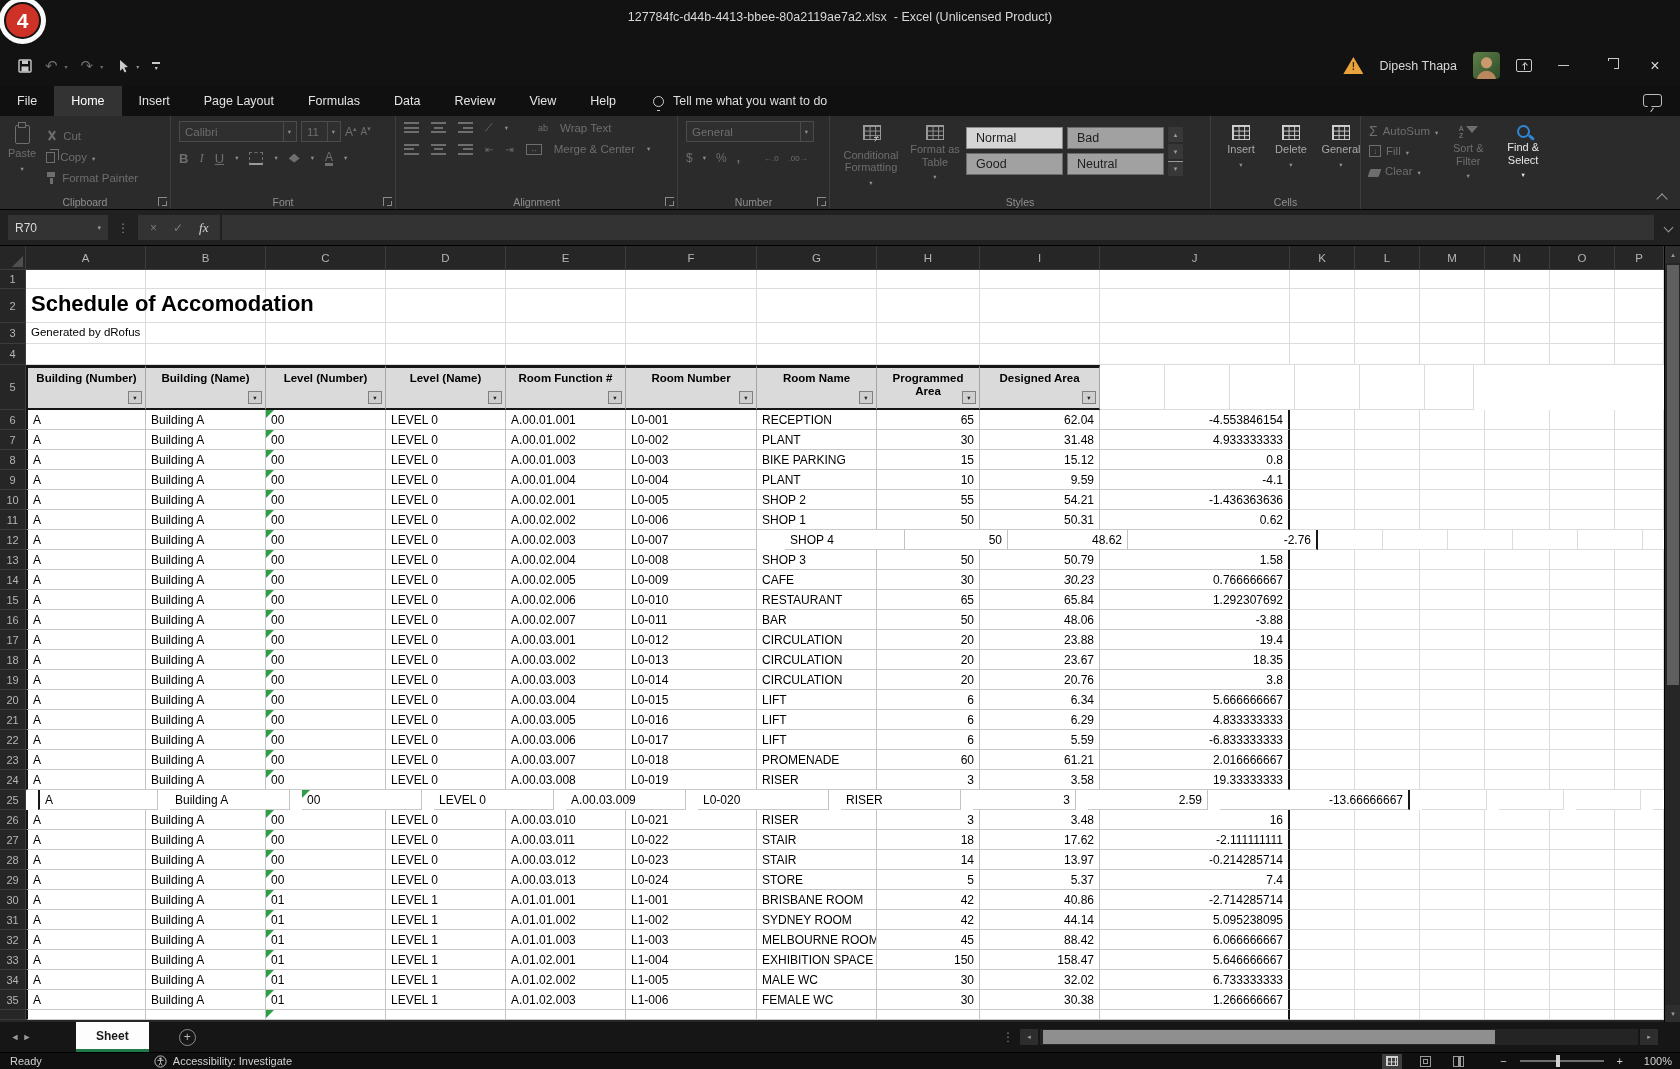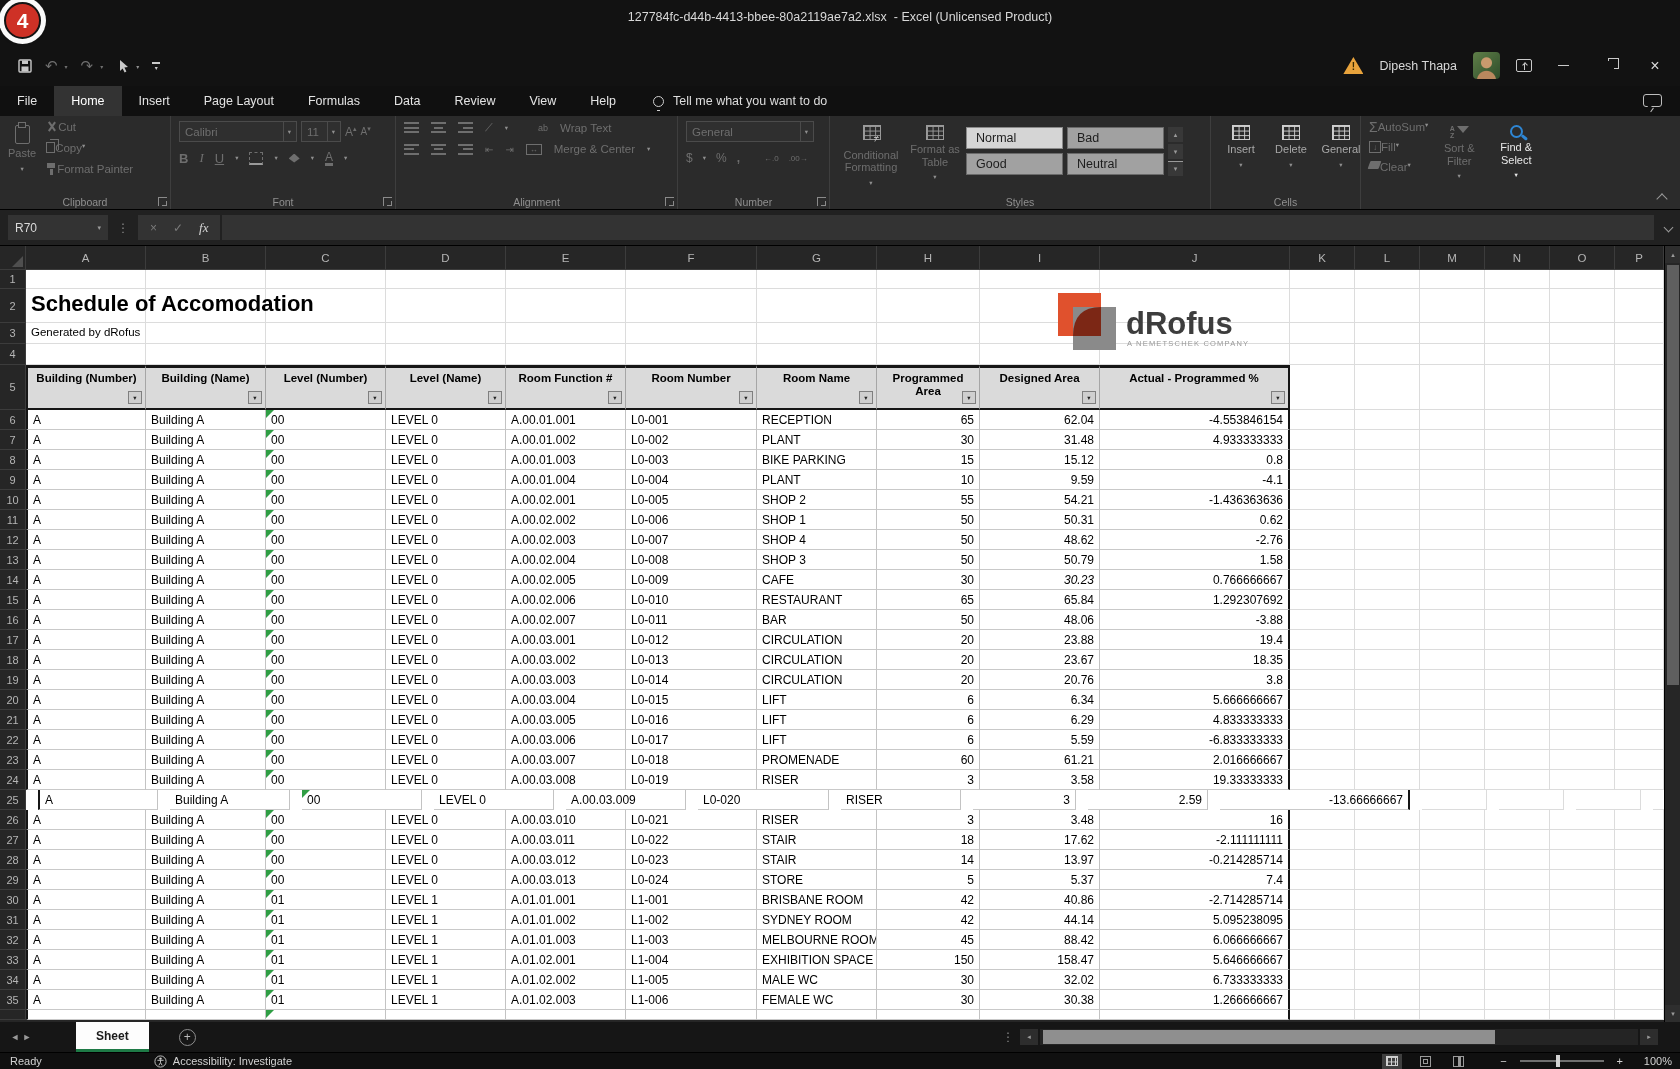--- a/index.html
+++ b/index.html
@@ -51,21 +51,21 @@
   .ribbon{position:absolute;left:0;top:116px;right:0;height:94px;background:#2b2b2b;border-bottom:1px solid #000;display:flex}
   .rgroup{position:relative;border-right:1px solid #3e3e3e;padding:5px 6px 17px 8px;flex:none}
   .glabel{position:absolute;bottom:1px;left:0;right:0;text-align:center;font-size:10.5px;color:#8f8f8f}
   .lnch{position:absolute;right:3px;bottom:3px;width:9px;height:9px;border-left:1px solid #8a8a8a;border-top:1px solid #8a8a8a}
   .lnch::after{content:"";position:absolute;right:0;bottom:0;width:4px;height:4px;border-right:1px solid #8a8a8a;border-bottom:1px solid #8a8a8a}
   .dis{color:#6e6e6e}
   .bigbtn{display:flex;flex-direction:column;align-items:center;justify-content:flex-start;font-size:11px;line-height:12.5px;text-align:center;gap:3px;padding-top:4px}
   .caret{font-size:6.5px;color:#8f8f8f}
   .dd{border:1px solid #4b4b4b;background:#2f2f2f;color:#6e6e6e;font-size:11.5px;display:flex;align-items:center;padding:0 5px;height:21px}
   .dd .caret{margin-left:auto;border-left:1px solid #4b4b4b;padding-left:4px;height:100%;display:flex;align-items:center}
-  .smallrow{display:flex;align-items:flex-start;font-size:11.5px;color:#6e6e6e;height:21px}
+  .smallrow{display:flex;align-items:flex-end;gap:5px;font-size:11.5px;color:#6e6e6e;height:21px}
   .clipic{width:15px;height:19px;border:1.5px solid #6e6e6e;border-radius:2px;position:relative}
   .clipic::before{content:"";position:absolute;left:2.5px;top:-4px;width:6px;height:4px;border:1.5px solid #6e6e6e;background:#2b2b2b}
   .cutic{position:relative;width:12px;height:12px}
   .cutic::before,.cutic::after{content:"";position:absolute;left:5px;top:0;width:1.5px;height:11px;background:#6e6e6e}
   .cutic::before{transform:rotate(35deg)}.cutic::after{transform:rotate(-35deg)}
   .copyic{width:9px;height:11px;border:1.5px solid #6e6e6e;position:relative}
   .copyic::before{content:"";position:absolute;left:2.5px;top:-4px;width:8px;height:10px;border:1.5px solid #6e6e6e;border-bottom:none;border-left:none}
   .fpic{width:11px;height:12px;position:relative}
   .fpic::before{content:"";position:absolute;left:1px;top:0;width:8px;height:5px;background:#6e6e6e}
   .fpic::after{content:"";position:absolute;left:4px;top:6px;width:2.5px;height:6px;background:#6e6e6e}
@@ -580,24 +580,20 @@
               <div class="filterbtn">▾</div>
             </div>
             <div class="cell tblh" style="width: 103px;">
               <span>Programmed Area</span>
               <div class="filterbtn">▾</div>
             </div>
             <div class="cell tblh" style="width: 120px;">
               <span>Designed Area</span>
               <div class="filterbtn">▾</div>
             </div>
-            <div class="cell tr tblh" style="width: 190px;">
-              <span>Actual - Programmed %</span>
-              <div class="filterbtn">▾</div>
-            </div>
             <div class="cell" style="width: 65px;"></div>
             <div class="cell" style="width: 65px;"></div>
             <div class="cell" style="width: 65px;"></div>
             <div class="cell" style="width: 65px;"></div>
             <div class="cell" style="width: 65px;"></div>
             <div class="cell" style="width: 49px;"></div>
           </div>
           <div class="grow" style="height: 20px;">
             <div class="gut">6</div>
             <div class="cell tl tbl txt" style="width: 120px;">A</div>
@@ -713,21 +709,21 @@
             <div class="cell" style="width: 49px;"></div>
           </div>
           <div class="grow" style="height: 20px;">
             <div class="gut">12</div>
             <div class="cell tl tbl txt" style="width: 120px;">A</div>
             <div class="cell tbl txt" style="width: 120px;">Building A</div>
             <div class="cell tbl txt gt" style="width: 120px;">00</div>
             <div class="cell tbl txt" style="width: 120px;">LEVEL 0</div>
             <div class="cell tbl txt" style="width: 120px;">A.00.02.003</div>
             <div class="cell tbl txt" style="width: 131px;">L0-007</div>
-            <div class="cell tbl txt" style="width: 120px;">SHOP 4</div>
+            <div class="cell tbl txt" style="width: 120px; margin-left: 28px;">SHOP 4</div>
             <div class="cell tbl num" style="width: 103px;">50</div>
             <div class="cell tbl num" style="width: 120px;">48.62</div>
             <div class="cell tr tbl num" style="width: 190px;">-2.76</div>
             <div class="cell" style="width: 65px;"></div>
             <div class="cell" style="width: 65px;"></div>
             <div class="cell" style="width: 65px;"></div>
             <div class="cell" style="width: 65px;"></div>
             <div class="cell" style="width: 65px;"></div>
             <div class="cell" style="width: 49px;"></div>
           </div>
@@ -1183,29 +1179,20 @@
             <div class="cell" style="width: 65px;"></div>
             <div class="cell" style="width: 65px;"></div>
             <div class="cell" style="width: 65px;"></div>
             <div class="cell" style="width: 65px;"></div>
             <div class="cell" style="width: 65px;"></div>
             <div class="cell" style="width: 49px;"></div>
           </div>
         </div>
       <div class="doc-title">Schedule of Accomodation</div>
       <div class="doc-sub">Generated by dRofus</div>
-      <div class="logo">
-        <svg width="235" height="58" viewBox="0 0 235 58">
-          <rect x="0" y="0" width="43" height="43" fill="#e0512d"></rect>
-          <rect x="15" y="14" width="43" height="43" fill="#8a8a8a"></rect>
-          <path d="M43,14 L43,43 L15,43 Q15,14 43,14 Z" fill="#7c2715"></path>
-          <text x="68" y="41" font-family="Liberation Sans, sans-serif" font-size="31" font-weight="bold" fill="#3d3d3d">dRofus</text>
-          <text x="69" y="53" font-family="Liberation Sans, sans-serif" font-size="7.5" letter-spacing="1.2" fill="#9a9a9a">A NEMETSCHEK COMPANY</text>
-        </svg>
-      </div>
     </div>
     <div class="vscroll">
       <span class="arr" style="top:0">▴</span>
       <div class="vthumb" style="top:19px;height:420px"></div>
       <span class="arr" style="bottom:0">▾</span>
     </div>
   </div>
 
   <div class="sheetbar">
     <span class="navarr">◄</span>

